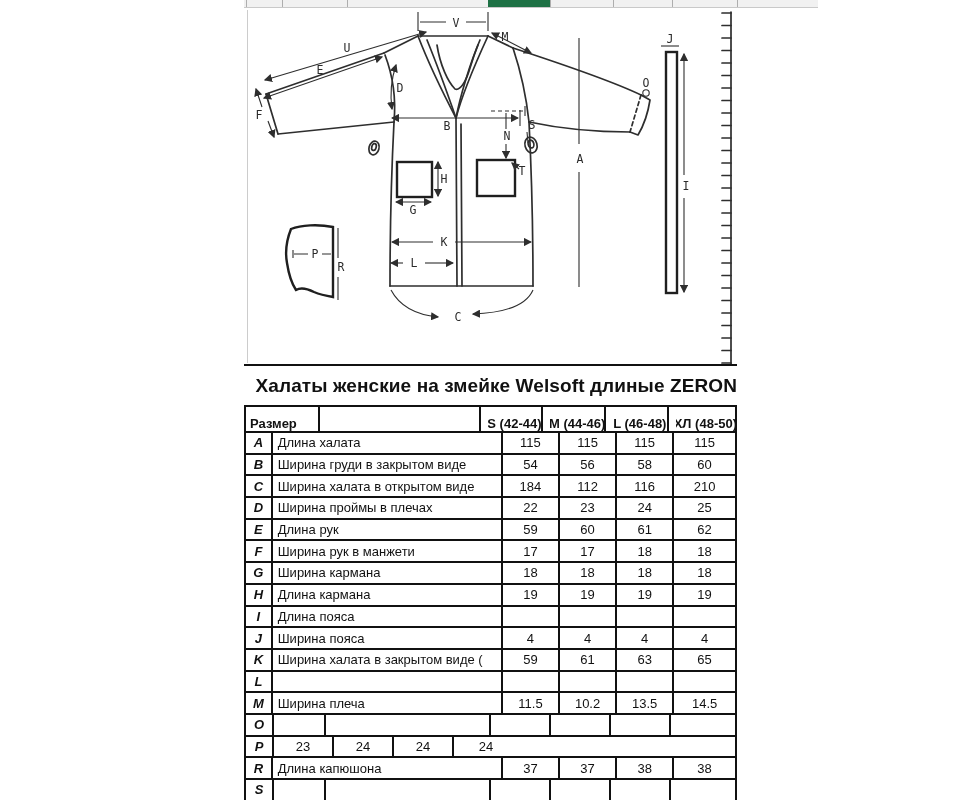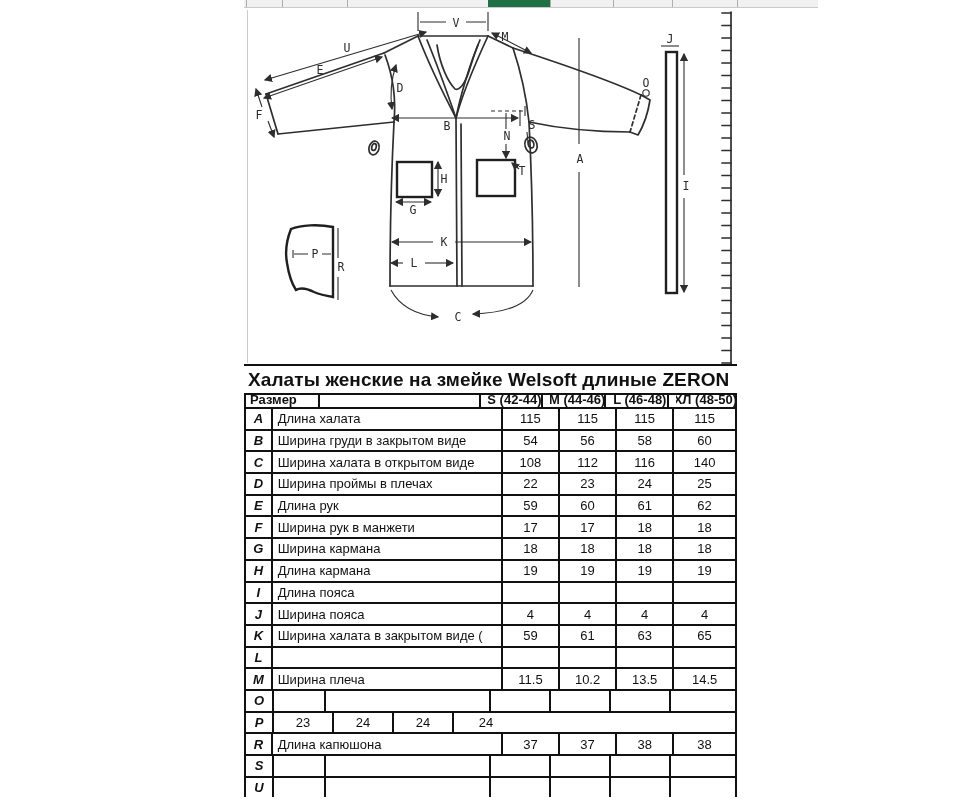--- a/index.html
+++ b/index.html
@@ -6,27 +6,27 @@
   .page{position:relative;width:978px;height:800px;background:#ffffff;overflow:hidden;
         font-family:"Liberation Sans",sans-serif;color:#111;}
   
   .topstrip{position:absolute;left:244px;top:0;width:574px;height:7px;background:#f1f1f1;
             border-bottom:1px solid #c9c9c9;}
   .vdiv{position:absolute;top:0;width:1px;height:7px;background:#aeaeae;}
   .greenseg{position:absolute;top:0;height:7px;}
   
   .canvas{position:absolute;left:244px;top:8px;width:493px;}
   .drawing{width:493px;height:356px;}
-  .titlebar{box-sizing:border-box;width:493px;height:29px;border-top:2px solid #111;
+  .titlebar{box-sizing:border-box;width:493px;height:41px;border-top:2px solid #111;
             display:flex;align-items:center;padding-left:4px;font-weight:bold;font-size:19px;
-            letter-spacing:.1px;}
+            letter-spacing:.1px;justify-content:flex-end;}
   
   .table{box-sizing:border-box;width:493px;border-left:2px solid #111;border-right:2px solid #111;}
   .trow{display:flex;height:21.7px;box-sizing:border-box;border-top:2px solid #111;}
-  .trow.header{height:14px;gap:7px;}
+  .trow.header{height:26px;gap:7px;}
   .cell{box-sizing:border-box;border-right:2px solid #111;display:flex;align-items:center;
         font-size:13px;overflow:hidden;}
   .cell.last{border-right:none;}
   .letter{width:28px;justify-content:center;font-weight:bold;font-style:italic;font-size:13px;}
   .label{width:242px;padding-left:5px;white-space:nowrap;}
   .sub1{width:52px;}
   .sub2{width:165px;}
   .val{width:60px;justify-content:center;}
   .val.last{width:64px;}
   .hsize{width:79px;padding-left:4px;font-weight:bold;align-items:flex-end;padding-bottom:0;}
@@ -199,24 +199,24 @@
             <div class="cell letter">B</div>
             <div class="cell label">Ширина груди в закрытом виде</div>
             <div class="cell val">54</div>
             <div class="cell val">56</div>
             <div class="cell val">58</div>
             <div class="cell val last">60</div>
           </div>
           <div class="trow">
             <div class="cell letter">C</div>
             <div class="cell label">Ширина халата в открытом виде</div>
-            <div class="cell val">108</div>
+            <div class="cell val">184</div>
             <div class="cell val">112</div>
             <div class="cell val">116</div>
-            <div class="cell val last">140</div>
+            <div class="cell val last">210</div>
           </div>
           <div class="trow">
             <div class="cell letter">D</div>
             <div class="cell label">Ширина проймы в плечах</div>
             <div class="cell val">22</div>
             <div class="cell val">23</div>
             <div class="cell val">24</div>
             <div class="cell val last">25</div>
           </div>
           <div class="trow">

